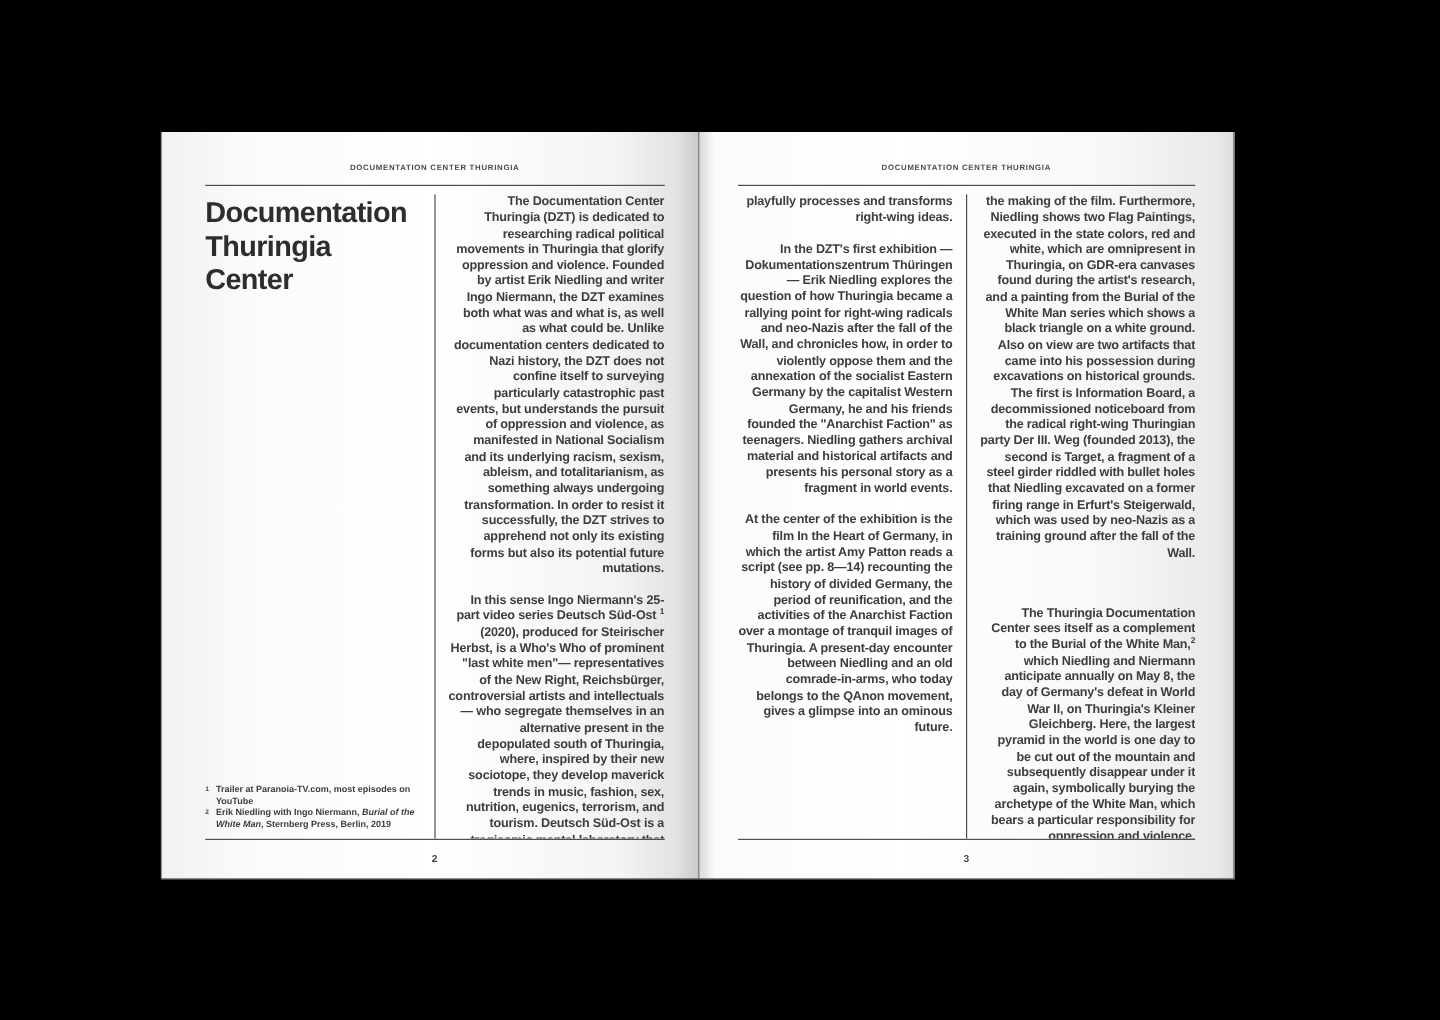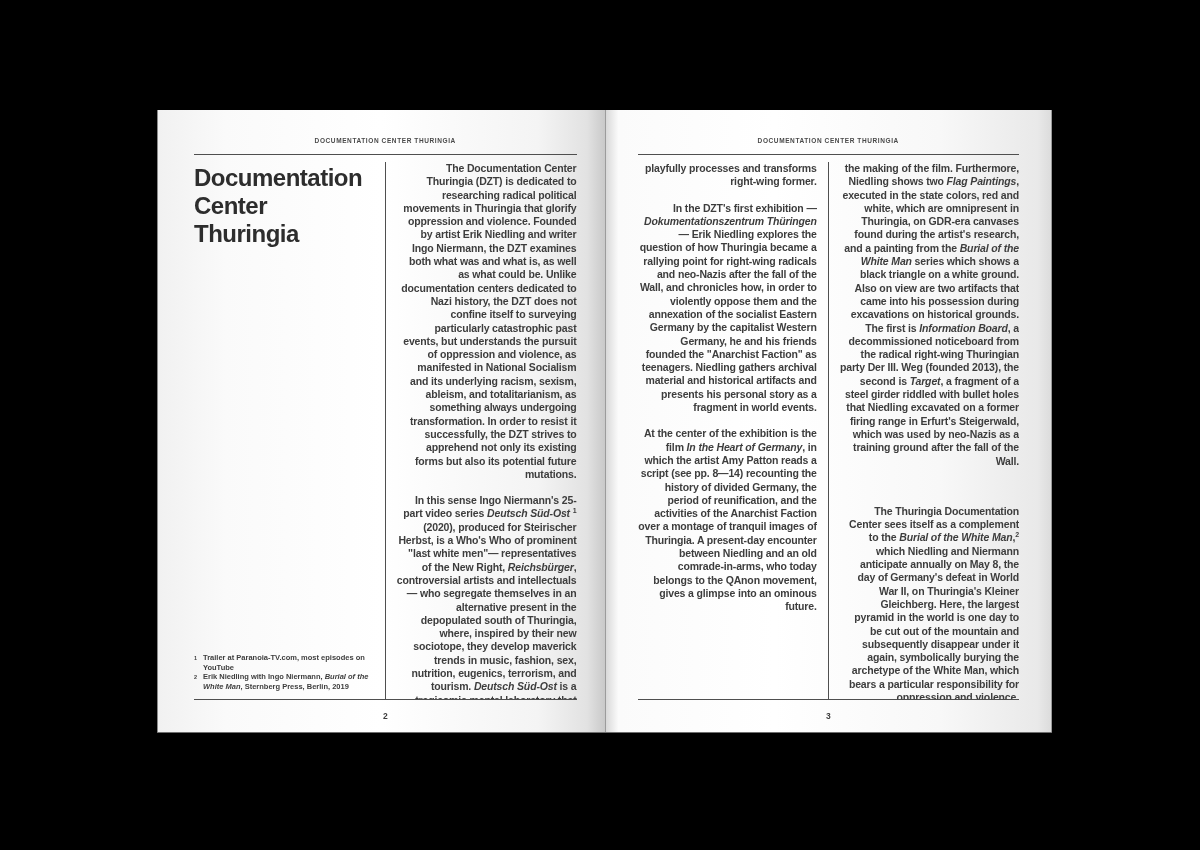--- a/index.html
+++ b/index.html
@@ -7,21 +7,21 @@
   }
   *{box-sizing:border-box;}
   html,body{margin:0;padding:0;}
   body{
     width:1200px;height:850px;overflow:hidden;
     background:var(--bg);
     font-family:"Liberation Sans", sans-serif;
     position:relative;
   }
   .book{
-    position:absolute;left:157px;top:110px;width:895px;height:623px;
+    position:absolute;left:134px;top:110px;width:895px;height:623px;
     display:flex;
     border-bottom:1px solid #6e6e6e;
   }
   .page{position:relative;width:50%;height:100%;overflow:hidden;}
   .page.left{
     background:linear-gradient(90deg,#f1f1f1 0%,#fafafa 15%,#ffffff 50%,#f4f4f4 85%,#e2e2e2 96%,#c9c9c9 100%);
     border-left:1px solid #8a8a8a;
   }
   .page.right{
     background:linear-gradient(90deg,#d6d6d6 0%,#fbfbfb 3%,#ffffff 38%,#f8f8f8 75%,#e9e9e9 97%,#dcdcdc 100%);
@@ -56,42 +56,42 @@
   }
   .note{display:flex;}
   .fn-num{flex:0 0 9px;font-size:5.5px;padding-top:0.5px;}
   .fn-text .it{font-style:italic;}
   .para{
     margin:0 0 13px;font-size:10.5px;line-height:13.3px;font-weight:700;
     color:var(--ink);letter-spacing:-0.15px;text-align:right;
   }
   .para:last-child{margin-bottom:0;}
   .para:empty{height:11px;}
-  .para .it{font-style:italic;margin-top:40px;}
+  .para .it{margin-top:40px;}
   .para sup{font-size:7px;line-height:0;}
   .page-foot{
     border-top:1px solid var(--rule);text-align:center;
     padding-top:5px;height:15px;flex:0 0 auto;
   }
   .pn{font-size:8.5px;font-weight:700;color:var(--ink);}
 </style>
 </head>
 <body>
 
 <div class="book">
 
   <section class="page left">
     <div class="inner">
       <div class="running-head">DOCUMENTATION CENTER THURINGIA</div>
       <div class="cols">
         <div class="col title-col">
           <h1 class="page-title">
             <span>Documentation</span>
+            <span>Thuringia</span>
             <span>Center</span>
-            <span>Thuringia</span>
           </h1>
           <div class="footnotes">
               <div class="note">
                 <span class="fn-num">1</span>
                 <span class="fn-text">Trailer at Paranoia-TV.com, most episodes on YouTube</span>
               </div>
               <div class="note">
                 <span class="fn-num">2</span>
                 <span class="fn-text">Erik Niedling with Ingo Niermann, <span class="it">Burial of the White Man</span>, Sternberg Press, Berlin, 2019</span>
               </div>
@@ -107,21 +107,21 @@
         <span class="pn">2</span>
       </div>
     </div>
   </section>
 
   <section class="page right">
     <div class="inner">
       <div class="running-head">DOCUMENTATION CENTER THURINGIA</div>
       <div class="cols">
         <div class="col body-col">
-            <p class="para">playfully processes and transforms right-wing former.</p>
+            <p class="para">playfully processes and transforms right-wing ideas.</p>
             <p class="para">In the DZT's first exhibition — <span class="it">Dokumentationszentrum Thüringen</span> — Erik Niedling explores the question of how Thuringia became a rallying point for right-wing radicals and neo-Nazis after the fall of the Wall, and chronicles how, in order to violently oppose them and the annexation of the socialist Eastern Germany by the capitalist Western Germany, he and his friends founded the "Anarchist Faction" as teenagers. Niedling gathers archival material and historical artifacts and presents his personal story as a fragment in world events.</p>
             <p class="para">At the center of the exhibition is the film <span class="it">In the Heart of Germany</span>, in which the artist Amy Patton reads a script (see pp. 8—14) recounting the history of divided Germany, the period of reunification, and the activities of the Anarchist Faction over a montage of tranquil images of Thuringia. A present-day encounter between Niedling and an old comrade-in-arms, who today belongs to the QAnon movement, gives a glimpse into an ominous future.</p>
           </div>
         <div class="vrule"></div>
         <div class="col body-col">
             <p class="para">the making of the film. Furthermore, Niedling shows two <span class="it">Flag Paintings</span>, executed in the state colors, red and white, which are omnipresent in Thuringia, on GDR-era canvases found during the artist's research, and a painting from the <span class="it">Burial of the White Man</span> series which shows a black triangle on a white ground. Also on view are two artifacts that came into his possession during excavations on historical grounds. The first is <span class="it">Information Board</span>, a decommissioned noticeboard from the radical right-wing Thuringian party Der III. Weg (founded 2013), the second is <span class="it">Target</span>, a fragment of a steel girder riddled with bullet holes that Niedling excavated on a former firing range in Erfurt's Steigerwald, which was used by neo-Nazis as a training ground after the fall of the Wall.</p>
             <p class="para"></p>
             <p class="para">The Thuringia Documentation Center sees itself as a complement to the <span class="it">Burial of the White Man</span>,<sup>2</sup> which Niedling and Niermann anticipate annually on May 8, the day of Germany's defeat in World War II, on Thuringia's Kleiner Gleichberg. Here, the largest pyramid in the world is one day to be cut out of the mountain and subsequently disappear under it again, symbolically burying the archetype of the White Man, which bears a particular responsibility for oppression and violence.</p>
           </div>
       </div>

